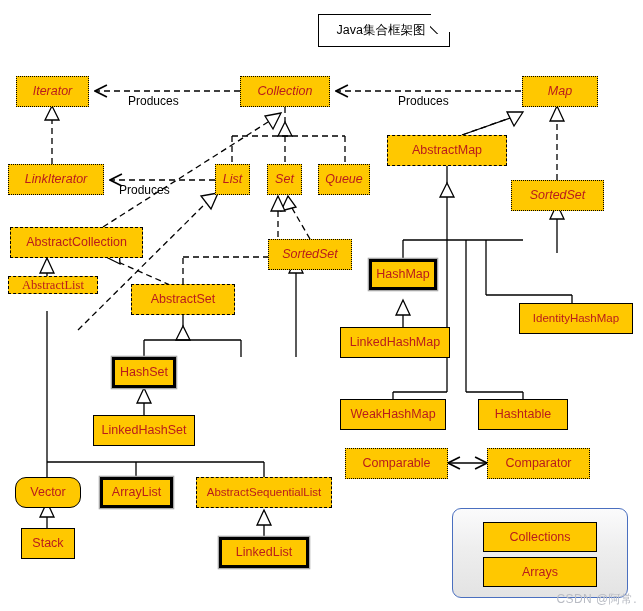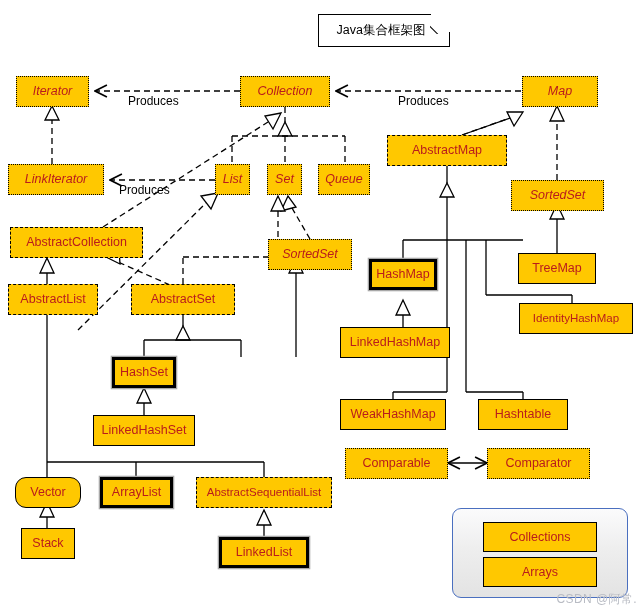--- a/index.html
+++ b/index.html
@@ -285,29 +285,28 @@
   <div class="node iface" style="left:268px; top:239px; width:84px; height:31px; font-style:italic;">SortedSet</div>
 
   <div class="node iface" style="left:345px; top:448px; width:103px; height:31px;">Comparable</div>
 
   <div class="node iface" style="left:487px; top:448px; width:103px; height:31px;">Comparator</div>
 
   <div class="node abs" style="left:387px; top:135px; width:120px; height:31px;">AbstractMap</div>
 
   <div class="node abs" style="left:10px; top:227px; width:133px; height:31px;">AbstractCollection</div>
 
-  <div class="node abs" style="left:8px; top:284px; width:90px; height:31px;">AbstractList</div>
+  <div class="node abs" style="left:8px; top:276px; width:90px; height:18px;font-family:Liberation Serif, serif;">AbstractList</div>
 
   <div class="node abs" style="left:131px; top:284px; width:104px; height:31px;">AbstractSet</div>
 
   <div class="node abs" style="left:196px; top:477px; width:136px; height:31px; font-size:11.5px;">AbstractSequentialList</div>
 
   <div class="node hl" style="left:369px; top:259px; width:68px; height:31px;">HashMap</div>
 
-  <div class="node cls" style="left:518px; top:253px; width:78px; height:31px;">TreeMap</div>
 
   <div class="node cls" style="left:519px; top:303px; width:114px; height:31px; font-size:11.5px;">IdentityHashMap</div>
 
   <div class="node cls" style="left:340px; top:327px; width:110px; height:31px;">LinkedHashMap</div>
 
   <div class="node cls" style="left:340px; top:399px; width:106px; height:31px;">WeakHashMap</div>
 
   <div class="node cls" style="left:478px; top:399px; width:90px; height:31px;">Hashtable</div>
 
   <div class="node hl" style="left:112px; top:357px; width:64px; height:31px;">HashSet</div>

